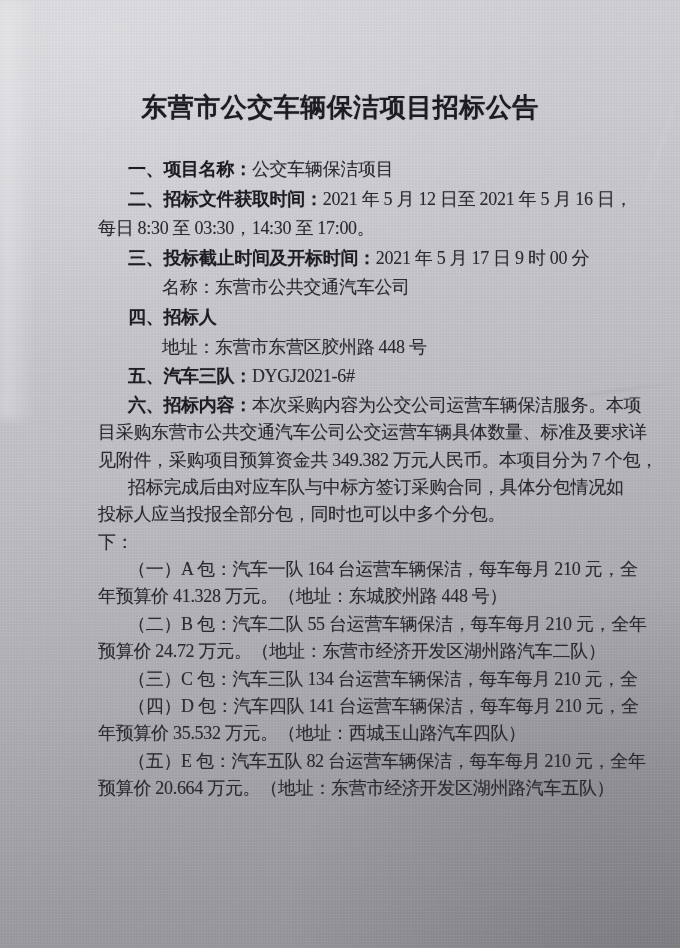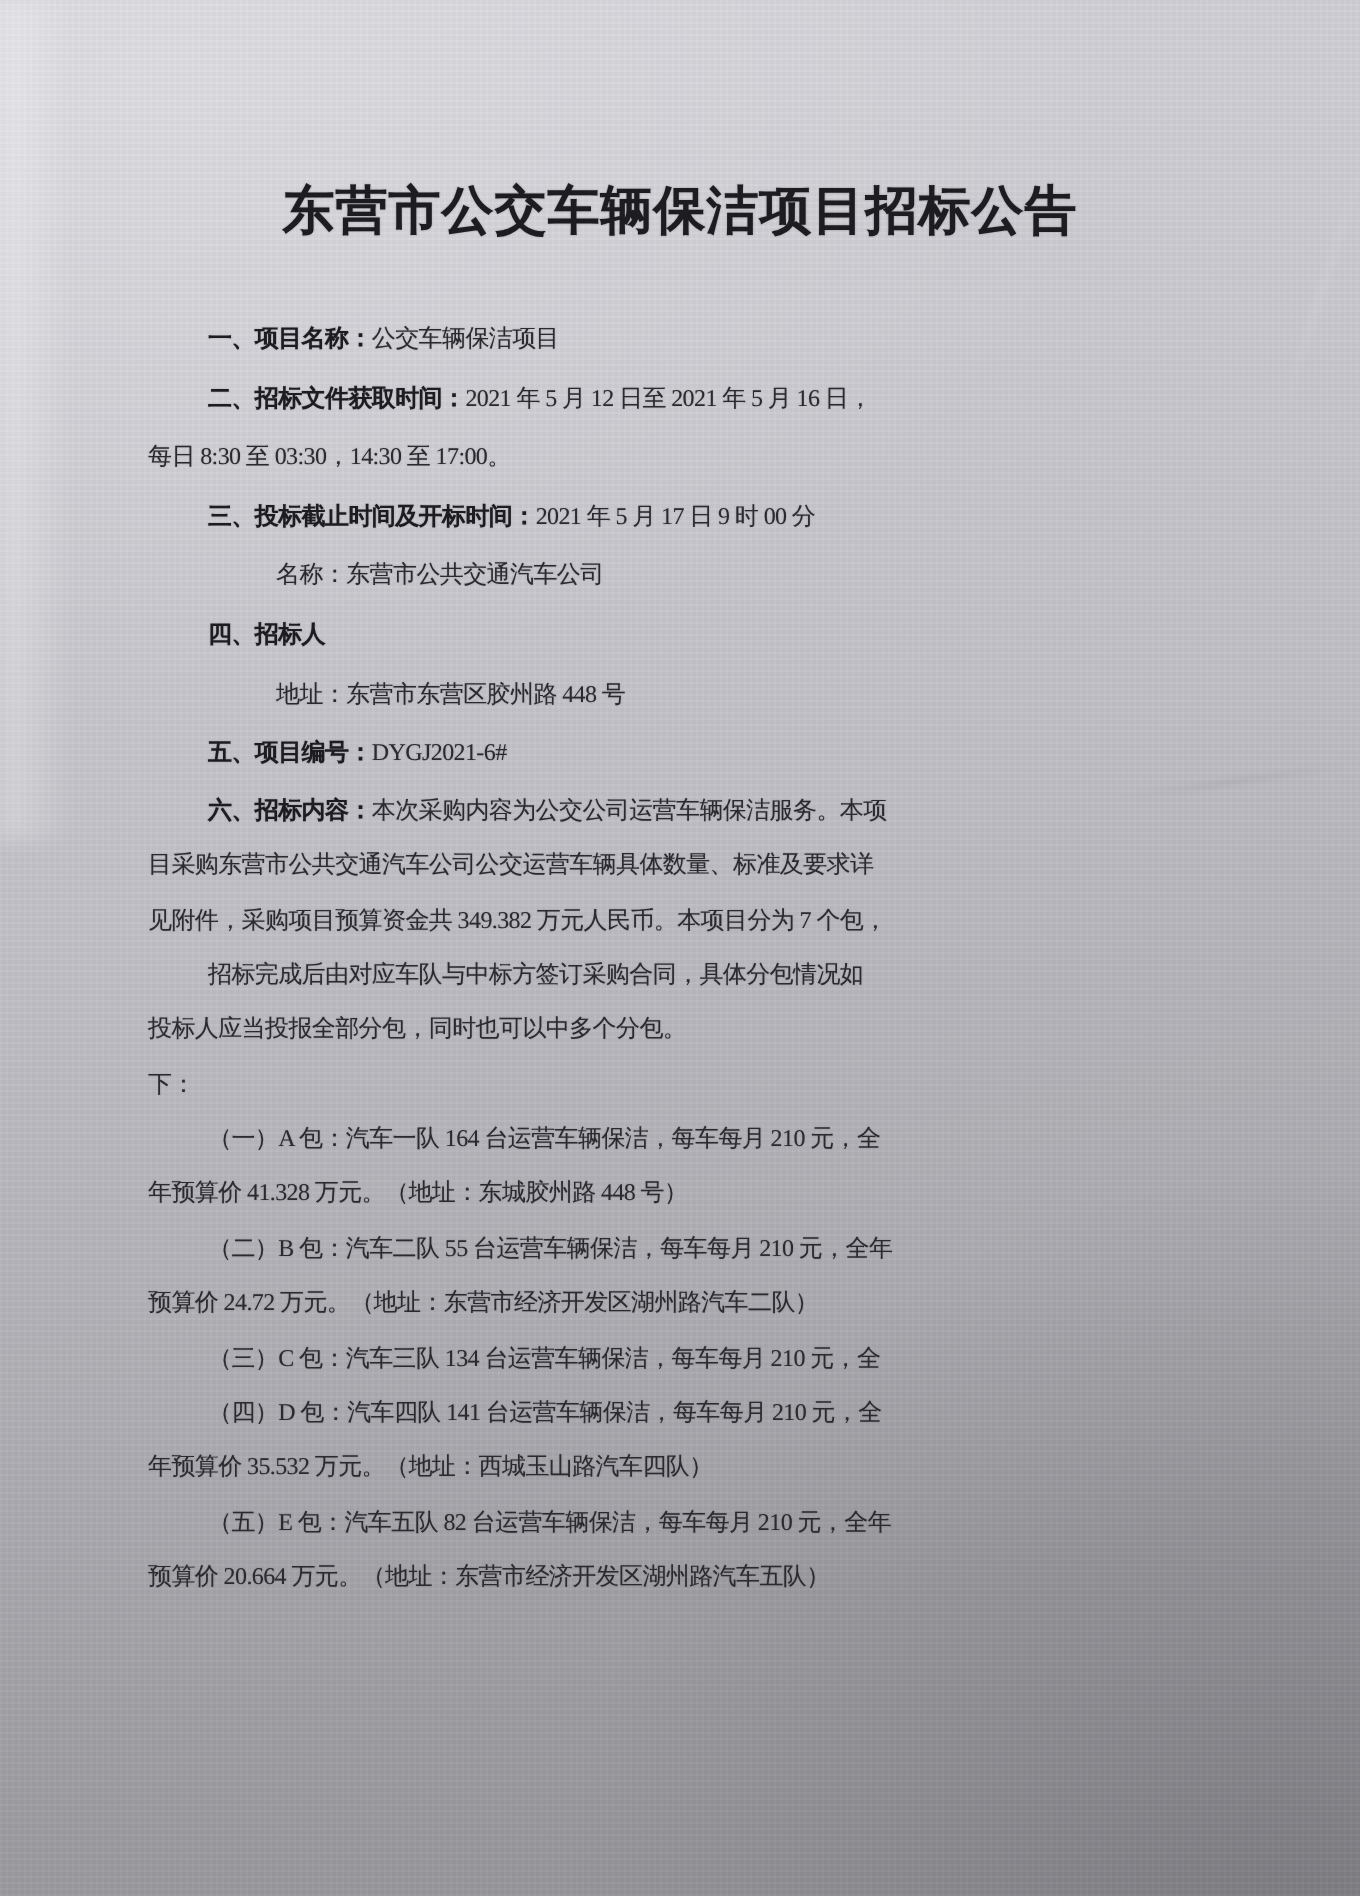--- a/index.html
+++ b/index.html
@@ -35,33 +35,33 @@
   .crease-2 {
     position: absolute; right: 4px; top: 390px; width: 120px; height: 2px;
     background: linear-gradient(to right, rgba(60,60,70,0), rgba(60,60,70,0.25), rgba(60,60,70,0));
     transform: rotate(-8deg); filter: blur(1.5px); opacity: .5; pointer-events: none;
   }
   .paper-content { position: absolute; inset: 0; padding-top: 92px; }
 
   .doc-title {
     width: 100%;
     text-align: center;
-    font-family: Liberation Mono, monospace;
+    font-family: Liberation Sans, sans-serif;
     font-weight: 700;
     font-size: 26px;
     line-height: 30px;
     letter-spacing: 0.5px;
     color: var(--ink-strong, #1c1c21);
     text-shadow: 0 0 1px rgba(25,25,35,0.35);
   }
 
   .doc-body {
-    margin-left: 74px;
+    margin-left: 98px;
     width: 480px;
-    font-size: 12px;
+    font-size: 18px;
     letter-spacing: -0.3px;
     text-shadow: 0 0 0.8px rgba(35,35,45,0.30);
   }
   .block-a { margin-top: 33px; }
   .block-a .line { line-height: 29.6px; height: 29.6px; }
   .block-b .line { line-height: 27.4px; height: 27.4px; }
   .line { white-space: nowrap; }
   .ind1 { padding-left: 30px; }
   .ind2 { padding-left: 64px; }
   .lbl {
@@ -83,21 +83,21 @@
 
   <div class="doc-body">
     <div class="block-a">
       <div class="line ind1"><span class="lbl">一、项目名称：</span><span>公交车辆保洁项目</span></div>
       <div class="line ind1"><span class="lbl">二、招标文件获取时间：</span><span>2021 年 5 月 12 日至 2021 年 5 月 16 日，</span></div>
       <div class="line"><span>每日 8:30 至 03:30，14:30 至 17:00。</span></div>
       <div class="line ind1"><span class="lbl">三、投标截止时间及开标时间：</span><span>2021 年 5 月 17 日 9 时 00 分</span></div>
       <div class="line ind2"><span>名称：东营市公共交通汽车公司</span></div>
       <div class="line ind1"><span class="lbl">四、招标人</span></div>
       <div class="line ind2"><span>地址：东营市东营区胶州路 448 号</span></div>
-      <div class="line ind1"><span class="lbl">五、项目编号：</span><span>DYGJ2021-6#</span></div>
+      <div class="line ind1"><span class="lbl">五、汽车三队：</span><span>DYGJ2021-6#</span></div>
     </div>
     <div class="block-b">
       <div class="line ind1"><span class="lbl">六、招标内容：</span><span>本次采购内容为公交公司运营车辆保洁服务。本项</span></div>
       <div class="line"><span>目采购东营市公共交通汽车公司公交运营车辆具体数量、标准及要求详</span></div>
       <div class="line"><span>见附件，采购项目预算资金共 349.382 万元人民币。本项目分为 7 个包，</span></div>
       <div class="line ind1"><span>招标完成后由对应车队与中标方签订采购合同，具体分包情况如</span></div>
       <div class="line"><span>投标人应当投报全部分包，同时也可以中多个分包。</span></div>
       <div class="line"><span>下：</span></div>
       <div class="line ind1"><span>（一）A 包：汽车一队 164 台运营车辆保洁，每车每月 210 元，全</span></div>
       <div class="line"><span>年预算价 41.328 万元。（地址：东城胶州路 448 号）</span></div>

